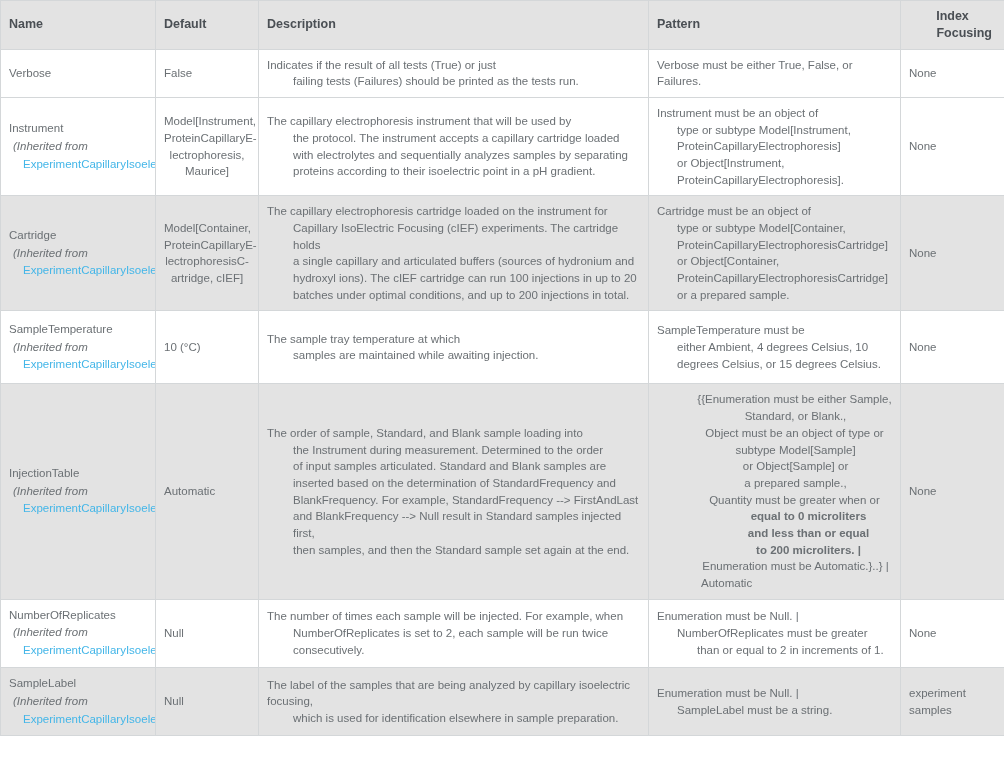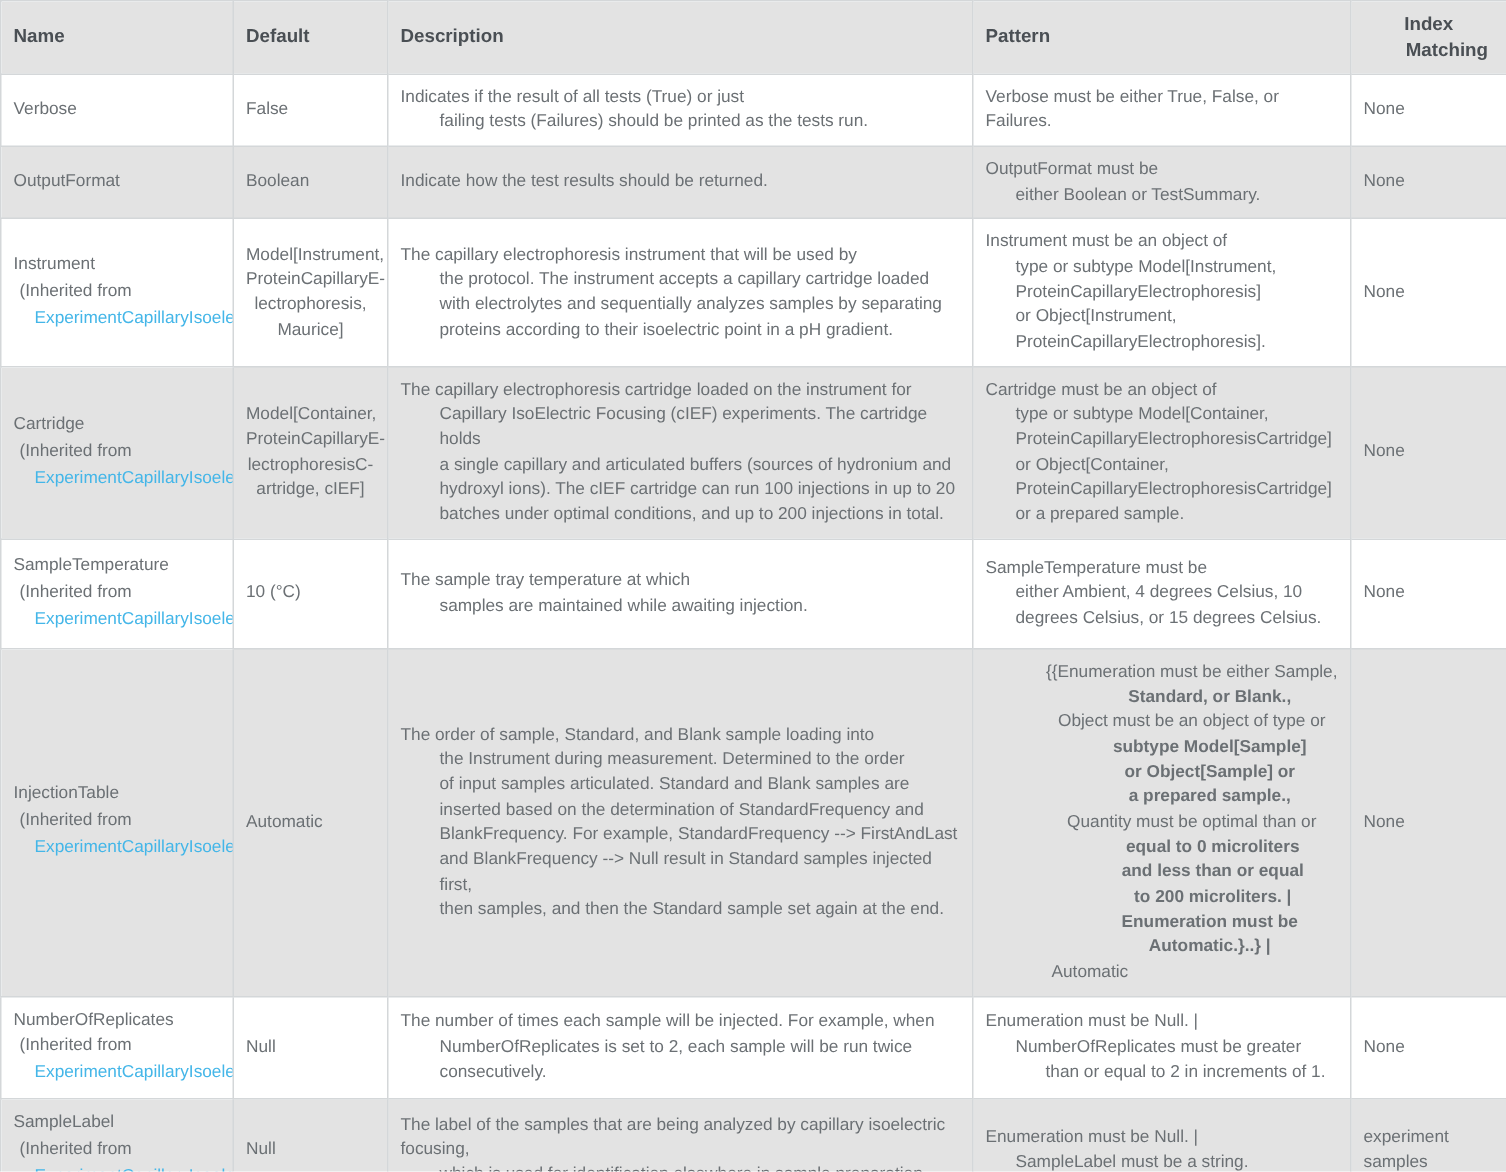--- a/index.html
+++ b/index.html
@@ -54,21 +54,21 @@
   tbody tr.even td { background: #e3e3e3; }
 
   td.cell-name {
     line-height: 1.55;
     overflow: hidden;
     white-space: nowrap;
     margin-top: 36px;
   }
   td.cell-name .opt-name { display: block; }
   td.cell-name .inherit-wrap { display: block; }
-  td.cell-name .inherit-from { display: block; padding-left: 4px; }
+  td.cell-name .inherit-from { display: block; padding-left: 4px; font-style: italic; }
   td.cell-name .inherit-link {
     display: block;
     padding-left: 14px;
     color: #44b6e8;
     text-decoration: none;
     white-space: nowrap;
   }
 
   td.cell-default {
     text-align: center;
@@ -83,21 +83,21 @@
   td.cell-desc .dl { display: block; }
   td.cell-desc .dl.ind { padding-left: 26px; }
 
   td.cell-pattern {
     line-height: 1.45;
   }
   td.cell-pattern .pl { display: block; }
   td.cell-pattern .pl.i1 { padding-left: 20px; }
   td.cell-pattern .pl.i2 { padding-left: 40px; }
   td.cell-pattern.ctr .pl { text-align: center; padding-left: 0; margin-left: 40px; }
-  td.cell-pattern.ctr .pl.ofs1 { position: relative; left: 12px; font-weight: bold; }
+  td.cell-pattern.ctr .pl.ofs1 { position: relative; left: 1px; }
   td.cell-pattern.ctr .pl.ofs2 { position: relative; left: 14px; font-weight: bold; }
   td.cell-pattern.ctr .pl.ofsL { text-align: left; padding-left: 4px; }
 
   td.cell-index { line-height: 1.45; }
 
   
   tr.r-verbose td   { height: 32px; }
   tr.r-output td    { height: 32px; }
   tr.r-instr td     { height: 82px; }
   tr.r-cart td      { height: 96px; }
@@ -118,21 +118,21 @@
       <col class="c-index">
   </colgroup>
   <thead>
     <tr>
       <th class="th-name">Name</th>
       <th class="th-default">Default</th>
       <th class="th-desc">Description</th>
       <th class="th-pattern">Pattern</th>
       <th class="th-index">
         <span class="ix-line1">Index</span>
-        <span class="ix-line2">Matching</span>
+        <span class="ix-line2">Focusing</span>
       </th>
     </tr>
   </thead>
   <tbody>
 
     <tr class="odd r-verbose">
       <td class="cell-name">
         <span class="opt-name">Verbose</span>
       </td>
       <td class="cell-default align-left-default">
@@ -141,36 +141,20 @@
       <td class="cell-desc">
         <span class="dl">Indicates if the result of all tests (True) or just</span>
         <span class="dl ind">failing tests (Failures) should be printed as the tests run.</span>
       </td>
       <td class="cell-pattern">
         <span class="pl">Verbose must be either True, False, or Failures.</span>
       </td>
       <td class="cell-index">None</td>
     </tr>
 
-    <tr class="even r-output">
-      <td class="cell-name">
-        <span class="opt-name">OutputFormat</span>
-      </td>
-      <td class="cell-default align-left-default">
-        <span class="dl">Boolean</span>
-      </td>
-      <td class="cell-desc">
-        <span class="dl">Indicate how the test results should be returned.</span>
-      </td>
-      <td class="cell-pattern">
-        <span class="pl">OutputFormat must be</span>
-        <span class="pl i1">either Boolean or TestSummary.</span>
-      </td>
-      <td class="cell-index">None</td>
-    </tr>
 
     <tr class="odd r-instr">
       <td class="cell-name">
         <span class="opt-name">Instrument</span>
         <span class="inherit-wrap">
           <span class="inherit-from">(Inherited from</span>
           <a class="inherit-link" href="#">ExperimentCapillaryIsoelectric</a>
         </span>
       </td>
       <td class="cell-default">
@@ -270,21 +254,21 @@
         <span class="dl ind">and BlankFrequency --&gt; Null result in Standard samples injected first,</span>
         <span class="dl ind">then samples, and then the Standard sample set again at the end.</span>
       </td>
       <td class="cell-pattern ctr">
         <span class="pl">{{Enumeration must be either Sample,</span>
         <span class="pl ofs1">Standard, or Blank.,</span>
         <span class="pl">Object must be an object of type or</span>
         <span class="pl ofs1">subtype Model[Sample]</span>
         <span class="pl ofs1">or Object[Sample] or</span>
         <span class="pl ofs1">a prepared sample.,</span>
-        <span class="pl">Quantity must be optimal than or</span>
+        <span class="pl">Quantity must be greater when or</span>
         <span class="pl ofs2">equal to 0 microliters</span>
         <span class="pl ofs2">and less than or equal</span>
         <span class="pl ofs2">to 200 microliters. |</span>
         <span class="pl ofs1">Enumeration must be Automatic.}..} |</span>
         <span class="pl ofsL">Automatic</span>
       </td>
       <td class="cell-index">None</td>
     </tr>
 
     <tr class="odd r-numrep">

